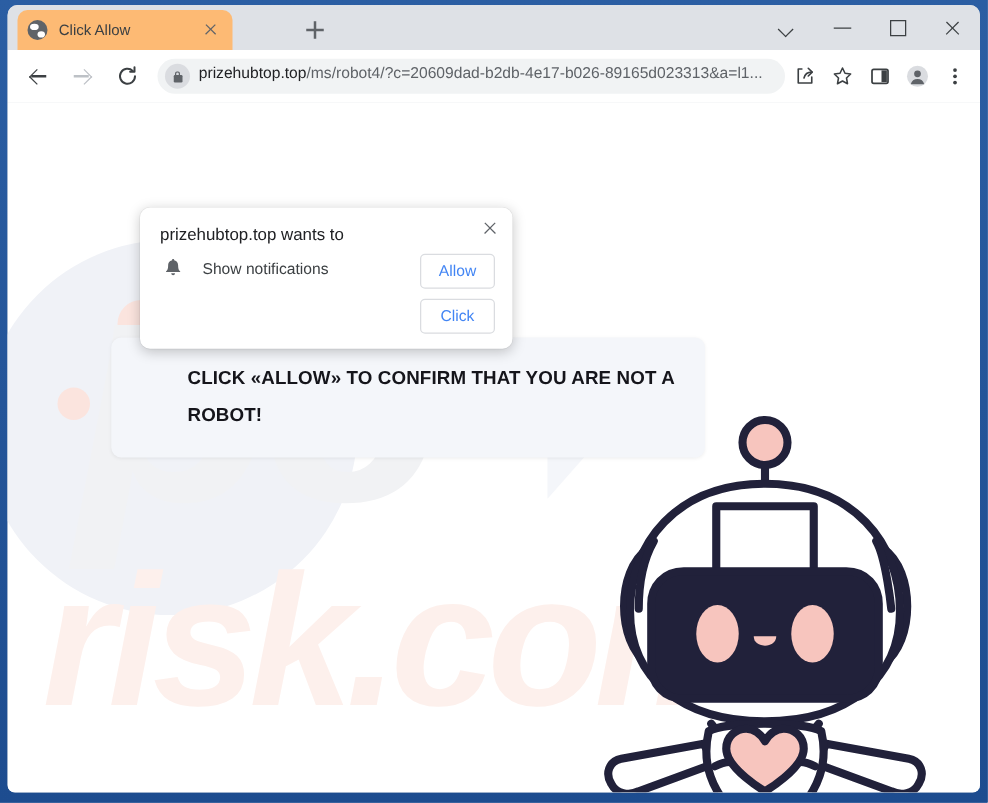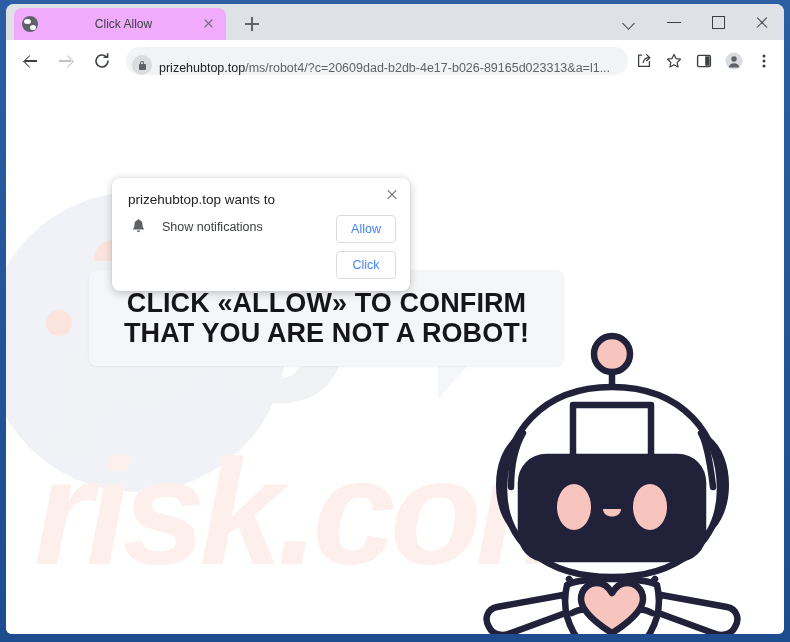--- a/index.html
+++ b/index.html
@@ -35,28 +35,27 @@
 
   
   #tab-strip {
     position: relative;
     height: 36px;
     background: #dee1e6;
   }
   #tab {
     position: absolute;
     left: 8px; top: 4px;
-    width: 212px; height: 32px;
-    background: #f0abfc;
+    width: 172px; height: 32px;
+    background: #fdba74;
     border-radius: 8px 8px 0 0;
     display: flex;
     align-items: center;
     padding: 0 8px;
     box-sizing: border-box;
-    text-align: center;
   }
   #tab-favicon {
     width: 16px; height: 16px;
     border-radius: 50%;
     background: #5f6368;
     position: relative;
     flex: 0 0 auto;
     overflow: hidden;
   }
   #tab-favicon::before {
@@ -209,21 +208,21 @@
     background: #bdc1c6;
   }
   .reload svg { position: absolute; left: 6px; top: 6px; }
 
   #omnibox {
     flex: 1 1 auto;
     height: 28px;
     background: #f1f3f4;
     border-radius: 14px;
     display: flex;
-    align-items: flex-end;
+    align-items: flex-start;
     margin-left: 6px;
     padding: 4px 4px 0 6px;
     box-sizing: border-box;
     min-width: 0;
     cursor: text;
   }
   #site-lock {
     width: 20px; height: 20px;
     border-radius: 50%;
     background: #dadce0;
@@ -322,45 +321,46 @@
     box-shadow: 0 1px 3px rgba(0,0,0,.06);
     display: flex;
     align-items: center;
     justify-content: center;
     box-sizing: border-box;
     padding: 0 18px;
   }
   #bubble-text {
     font-family: "Liberation Sans", sans-serif;
     font-weight: 700;
-    font-size: 27px;
+    font-size: 15px;
     line-height: 30px;
-    text-align: center;
+    text-align: left;
     color: #15151b;
     letter-spacing: .1px;
+    margin-left: 43px;
   }
   #bubble-tail {
     position: absolute;
     left: 432px; top: 283px;
     width: 0; height: 0;
     border-left: 30px solid #f4f6fa;
     border-bottom: 34px solid transparent;
   }
 
   
   #robot {
     position: absolute;
     left: 465px; top: 245px;
     width: 300px; height: 350px;
   }
 
   
   #notif-dialog {
     position: absolute;
-    left: 106px; top: 96px;
+    left: 106px; top: 84px;
     width: 298px; height: 113px;
     background: #ffffff;
     border-radius: 8px;
     box-shadow: 0 2px 10px rgba(0,0,0,.22), 0 0 0 .5px rgba(0,0,0,.06);
     z-index: 30;
     box-sizing: border-box;
     padding: 14px 16px 0 16px;
   }
   #notif-close {
     position: absolute;

